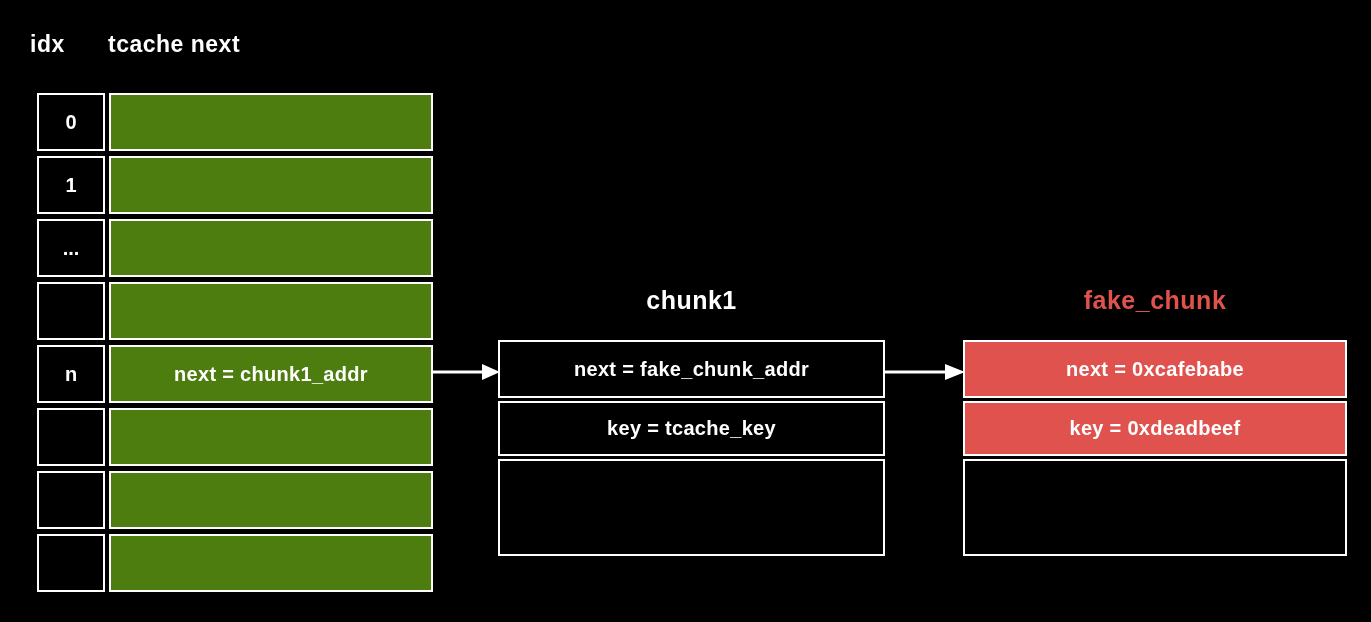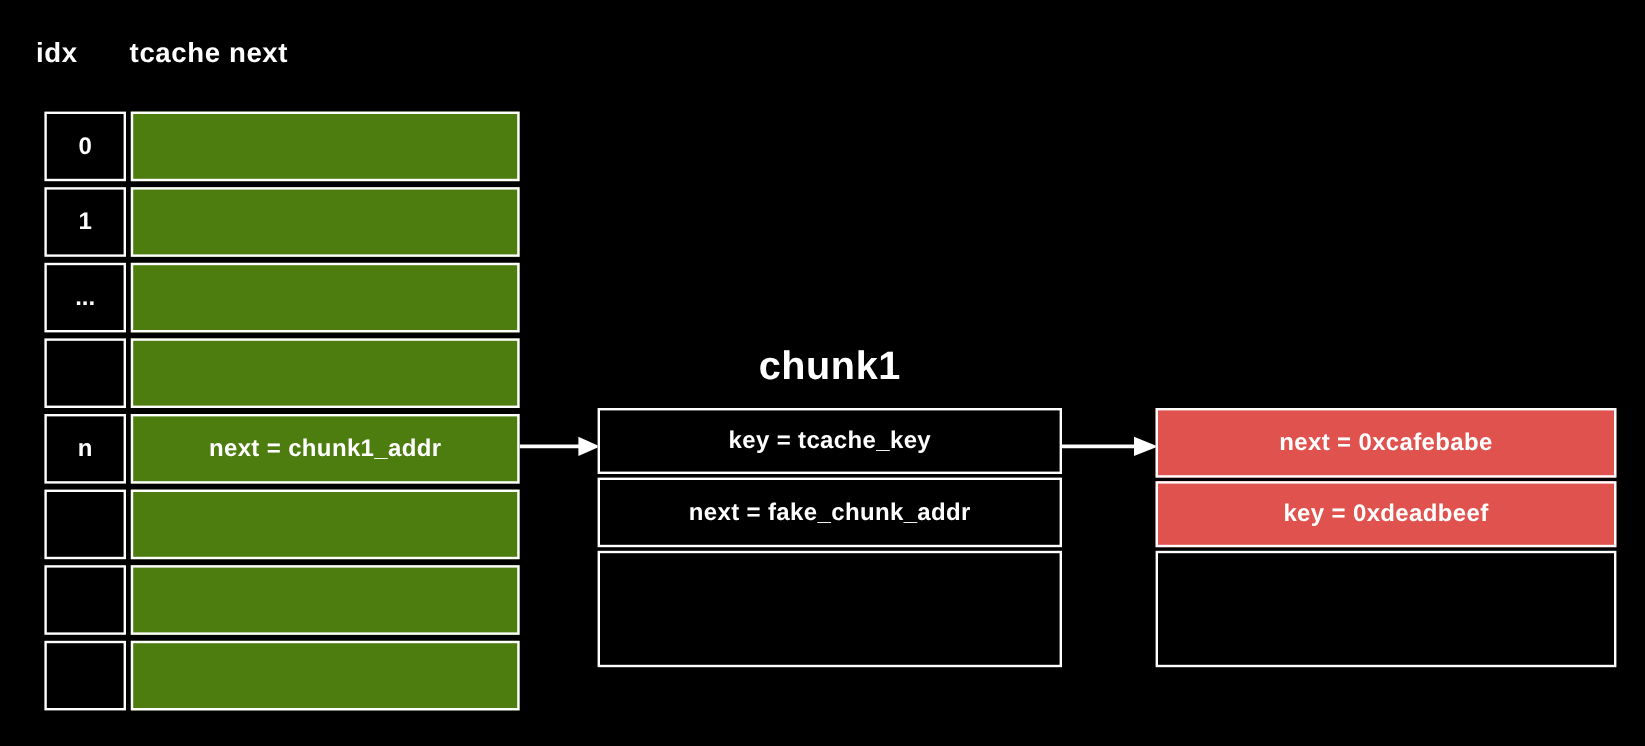--- a/index.html
+++ b/index.html
@@ -64,21 +64,21 @@
     justify-content: center;
     font-size: 20px;
     font-weight: 700;
     letter-spacing: 0.3px;
   }
 
   
   .chunk-title {
     position: absolute;
     top: 286px;
-    font-size: 33px;
+    font-size: 25px;
     font-weight: 700;
     text-align: center;
     letter-spacing: 0.5px;
   }
   #chunk1-title { left: 498px; width: 387px; color: var(--fg, #fff); }
   #fake-chunk-title { left: 963px; width: 384px; color: var(--accent, #e0524e); }
 
   .chunk-box {
     position: absolute;
     top: 340px;
@@ -156,24 +156,25 @@
     <polygon points="49,3 67,11 49,19" fill="#fff"></polygon>
   </svg>
 
   <svg class="arrow-svg" id="arrow-2" width="80" height="22" viewBox="0 0 80 22">
     <line x1="0" y1="11" x2="62" y2="11" stroke="#fff" stroke-width="3"></line>
     <polygon points="60,3 80,11 60,19" fill="#fff"></polygon>
   </svg>
 
   <div class="chunk-title" id="chunk1-title">chunk1</div>
   <div class="chunk-box" id="chunk1-box">
+    <div class="c-field h1">next = fake_chunk_addr</div>
     <div class="c-field h2">key = tcache_key</div>
-    <div class="c-field h1">next = fake_chunk_addr</div>
     <div class="c-field h3"></div>
   </div>
 
+  <div class="chunk-title" id="fake-chunk-title">fake_chunk</div>
   <div class="chunk-box" id="fake-chunk-box">
     <div class="c-field h1 highlight">next = 0xcafebabe</div>
     <div class="c-field h2 highlight">key = 0xdeadbeef</div>
     <div class="c-field h3"></div>
   </div>
 
 </div>
 
 </body></html>

